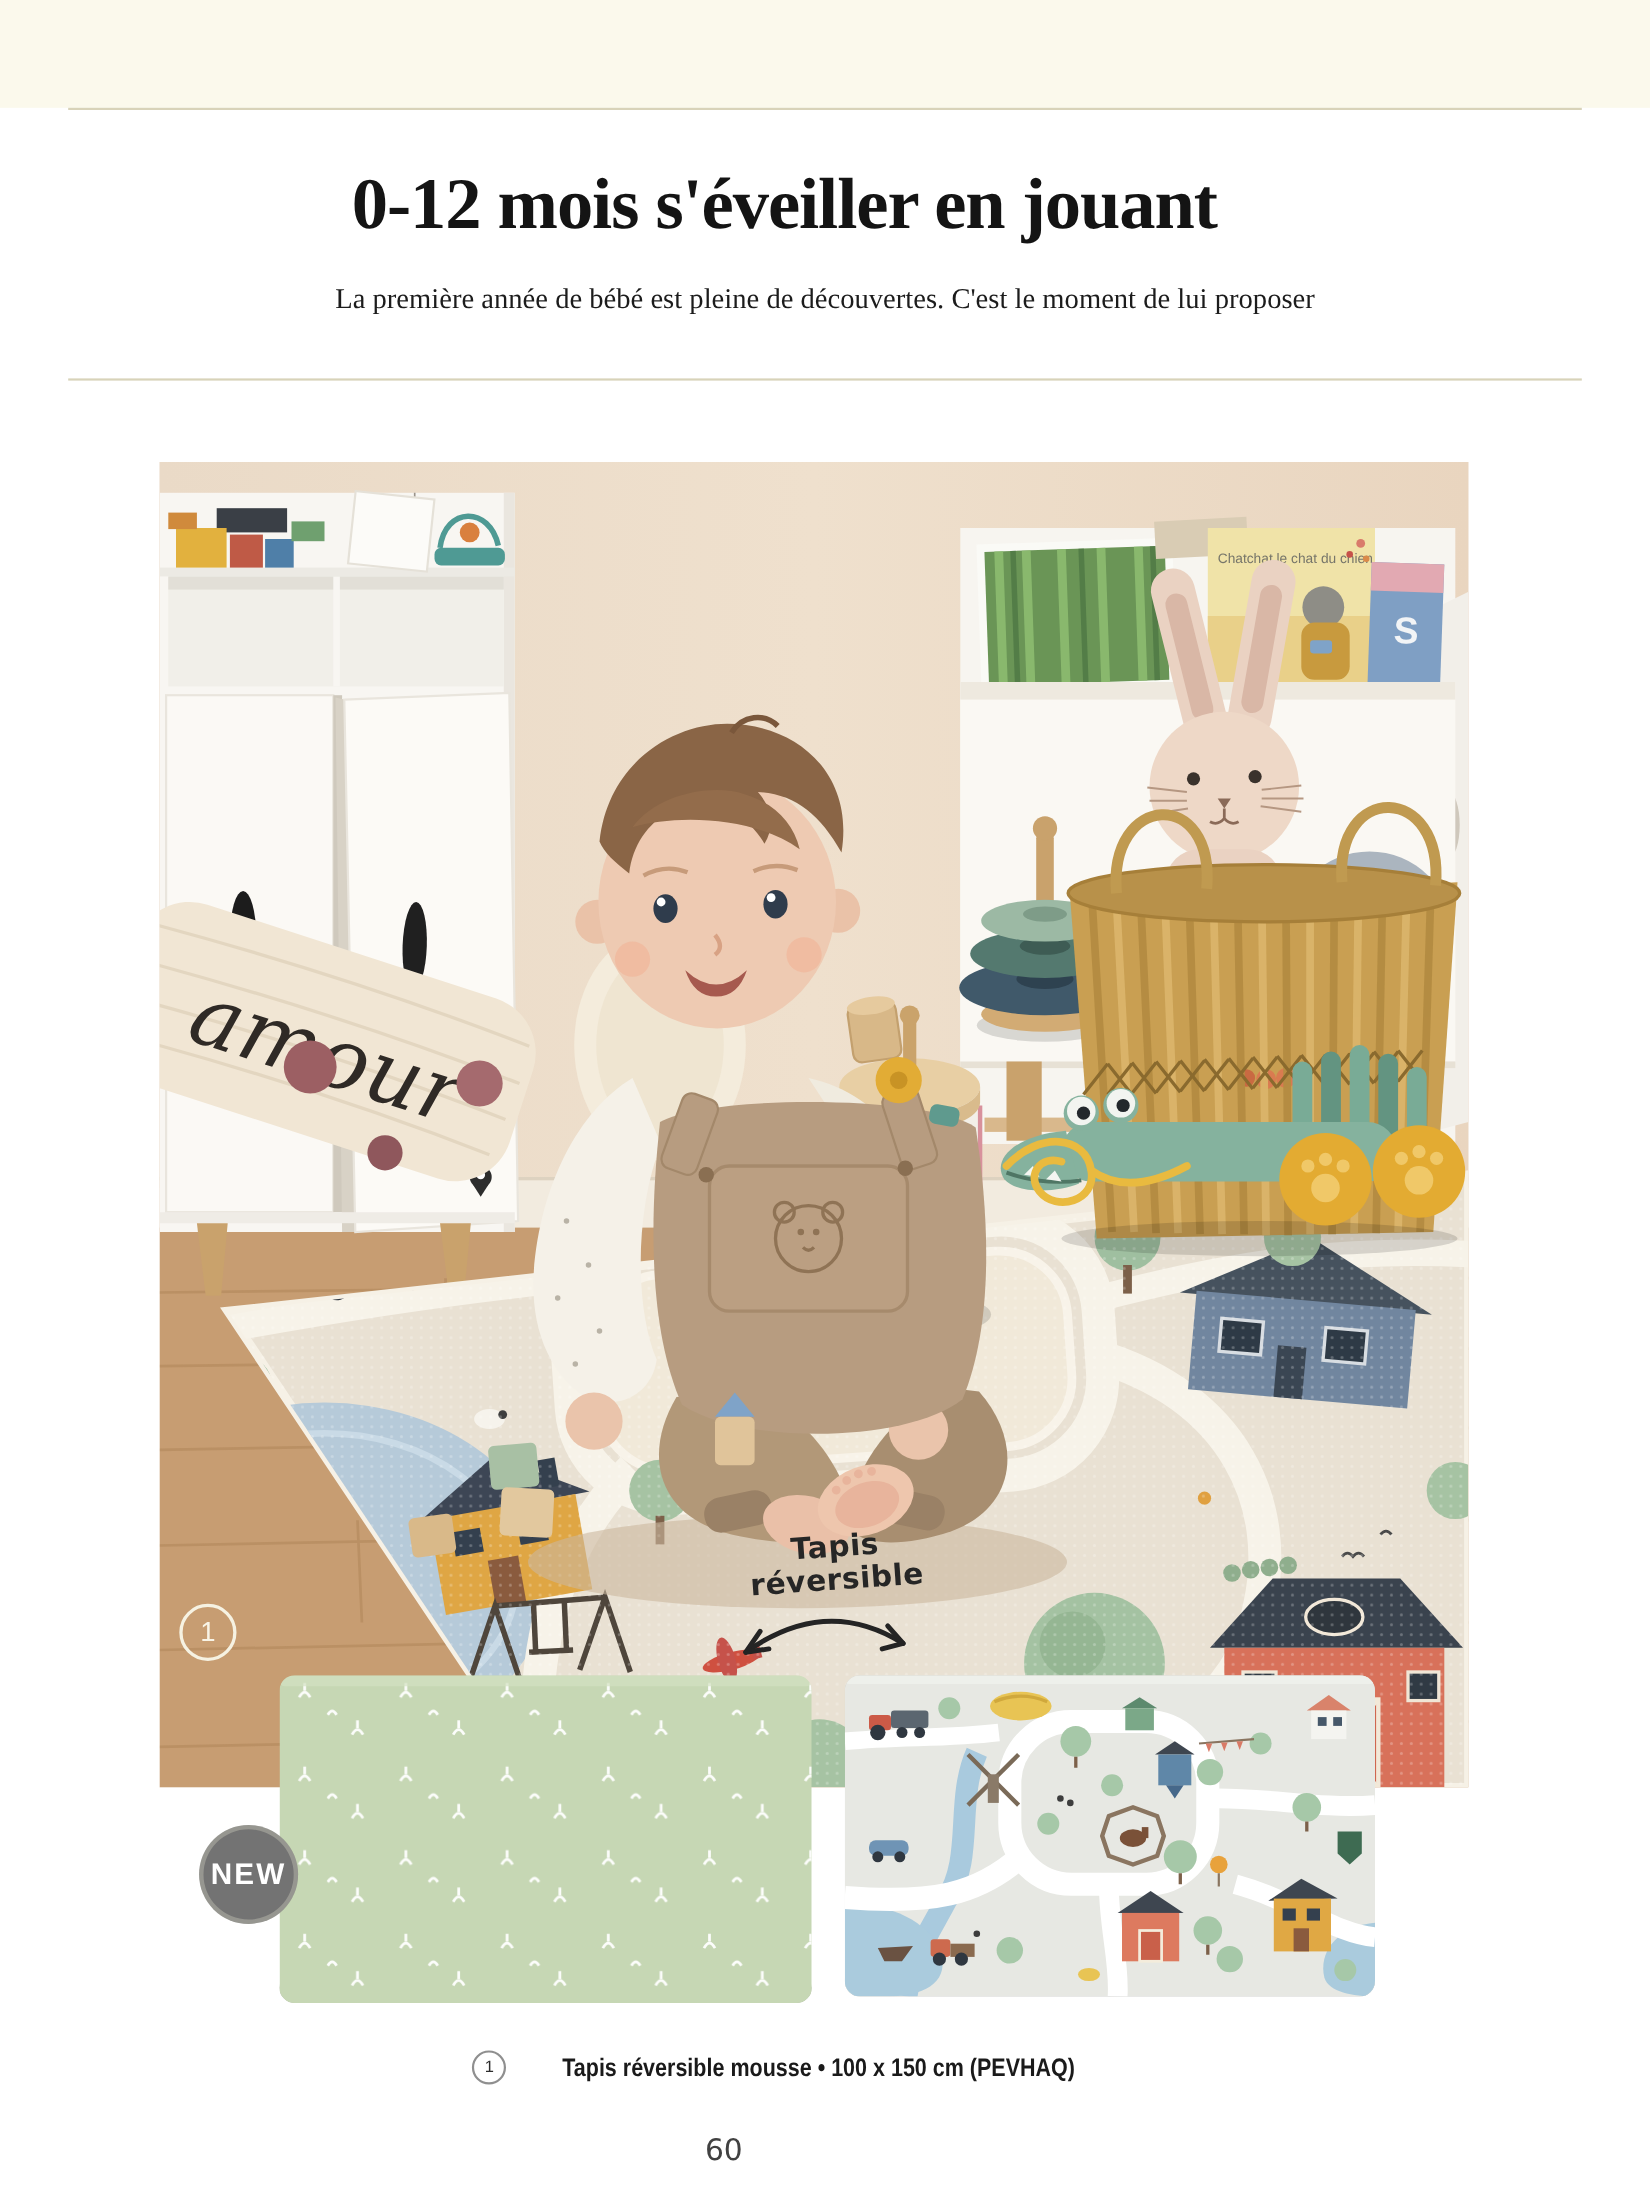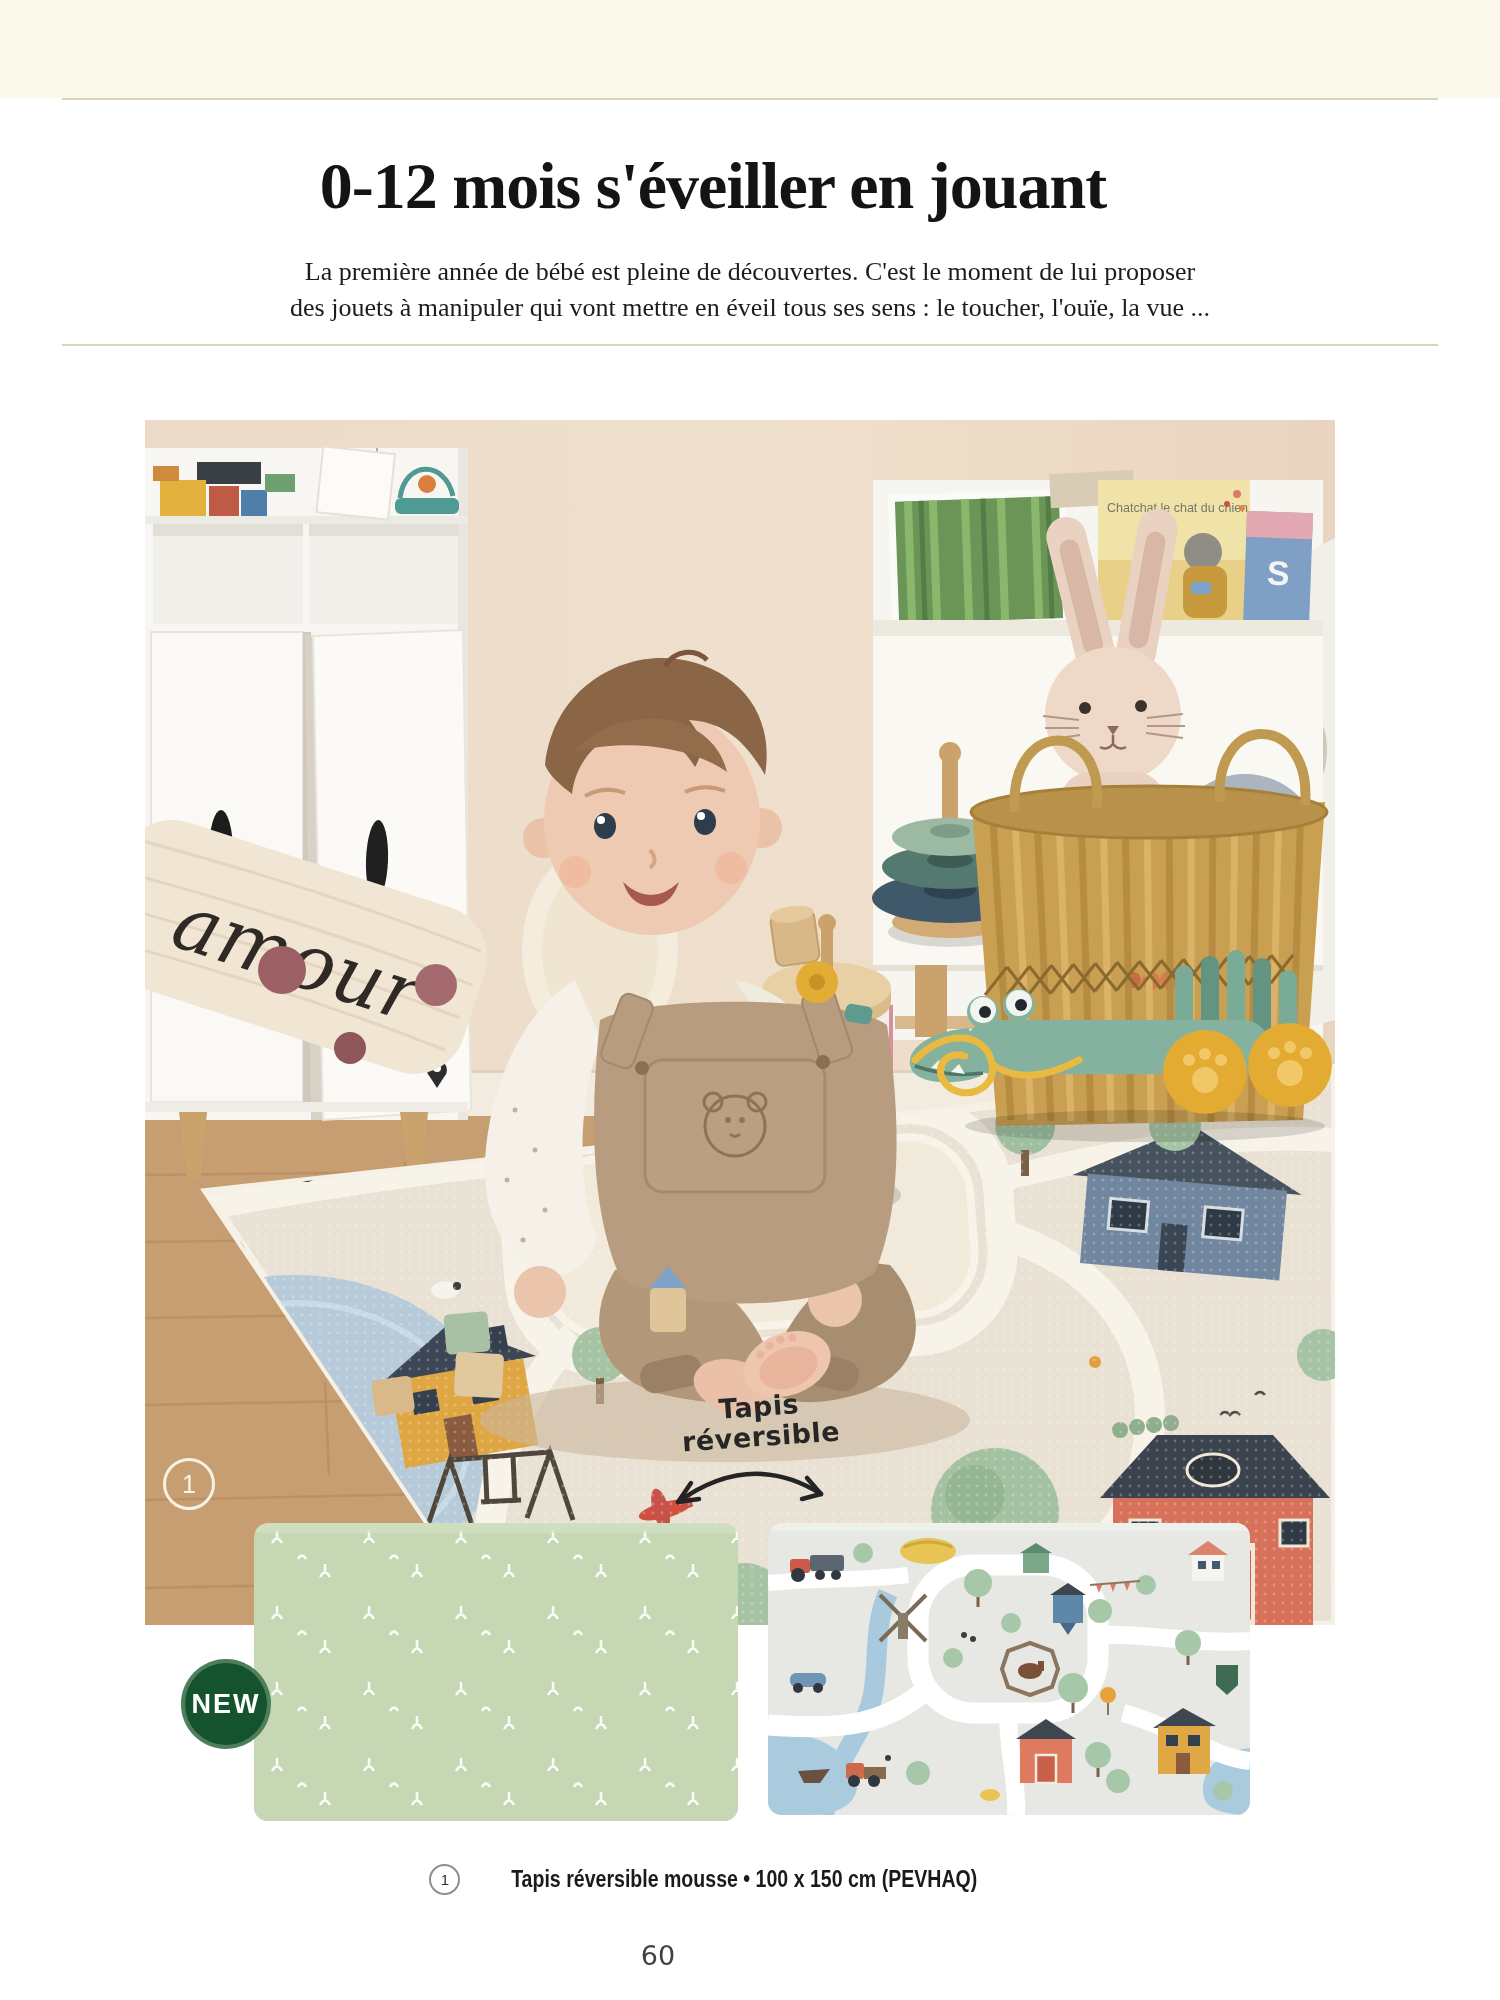--- a/index.html
+++ b/index.html
@@ -35,21 +35,21 @@
     position:absolute;left:655px;top:1392px;width:210px;text-align:center;
     font-size:27px;line-height:30px;font-weight:bold;color:#262626;
     transform:rotate(-4deg);font-family:"DejaVu Sans",sans-serif;letter-spacing:0.5px;
   }
   .annotation-arrow{position:absolute;left:663px;top:1450px;}
   .mat-product{position:absolute;border-radius:14px;overflow:hidden;}
   #green-mat{left:254px;top:1523px;width:484px;height:298px;box-shadow:inset 0 -4px 0 #b9c3ab;}
   #print-mat{left:768px;top:1523px;width:482px;height:292px;box-shadow:inset 0 -4px 0 #cfd0c9, inset 0 0 0 1px #cbccc6;}
   .new-badge{
     position:absolute;left:181px;top:1659px;width:90px;height:90px;border-radius:50%;
-    background:#14532d;color:#ffffff;display:flex;align-items:center;justify-content:center;
+    background:#737373;color:#ffffff;display:flex;align-items:center;justify-content:center;
     font-size:27px;font-weight:bold;letter-spacing:2px;
     box-shadow:inset 0 0 0 4px rgba(255,255,230,0.25);
   }
   .caption-row{
     position:absolute;left:0;top:1864px;width:1448px;display:flex;align-items:center;justify-content:center;gap:10px;
   }
   .caption-circle{
     width:27px;height:27px;border-radius:50%;border:2px solid #8f8f8f;flex:0 0 auto;
     display:flex;align-items:center;justify-content:center;font-size:15px;color:#2d2d2d;
   }
@@ -64,21 +64,21 @@
 </style>
 </head>
 <body>
 
 <div class="top-band"></div>
 <div class="rule" id="rule-top"></div>
 
 <h1 class="page-title"><span class="bold">0-12 mois</span><span> s'éveiller en jouant</span></h1>
 
 <p class="subtitle"><span>La première année de bébé est pleine de découvertes. C'est le moment de lui proposer</span><br>
-<span>des jouets à manipuler qui vont mettre en éveil tous ses sens : le toucher, l'ouïe, la vue ...</span></p>
+</p>
 
 <div class="rule" id="rule-mid"></div>
 
 <div class="photo">
 <svg viewBox="0 0 1190 1205" width="1190" height="1205" xmlns="http://www.w3.org/2000/svg">
   <defs>
     <linearGradient id="wallg" x1="0" y1="0" x2="1" y2="0">
       <stop offset="0" stop-color="#eadac7"></stop>
           <stop offset="0.5" stop-color="#efe0cd"></stop>
           <stop offset="1" stop-color="#e9d5bf"></stop>

